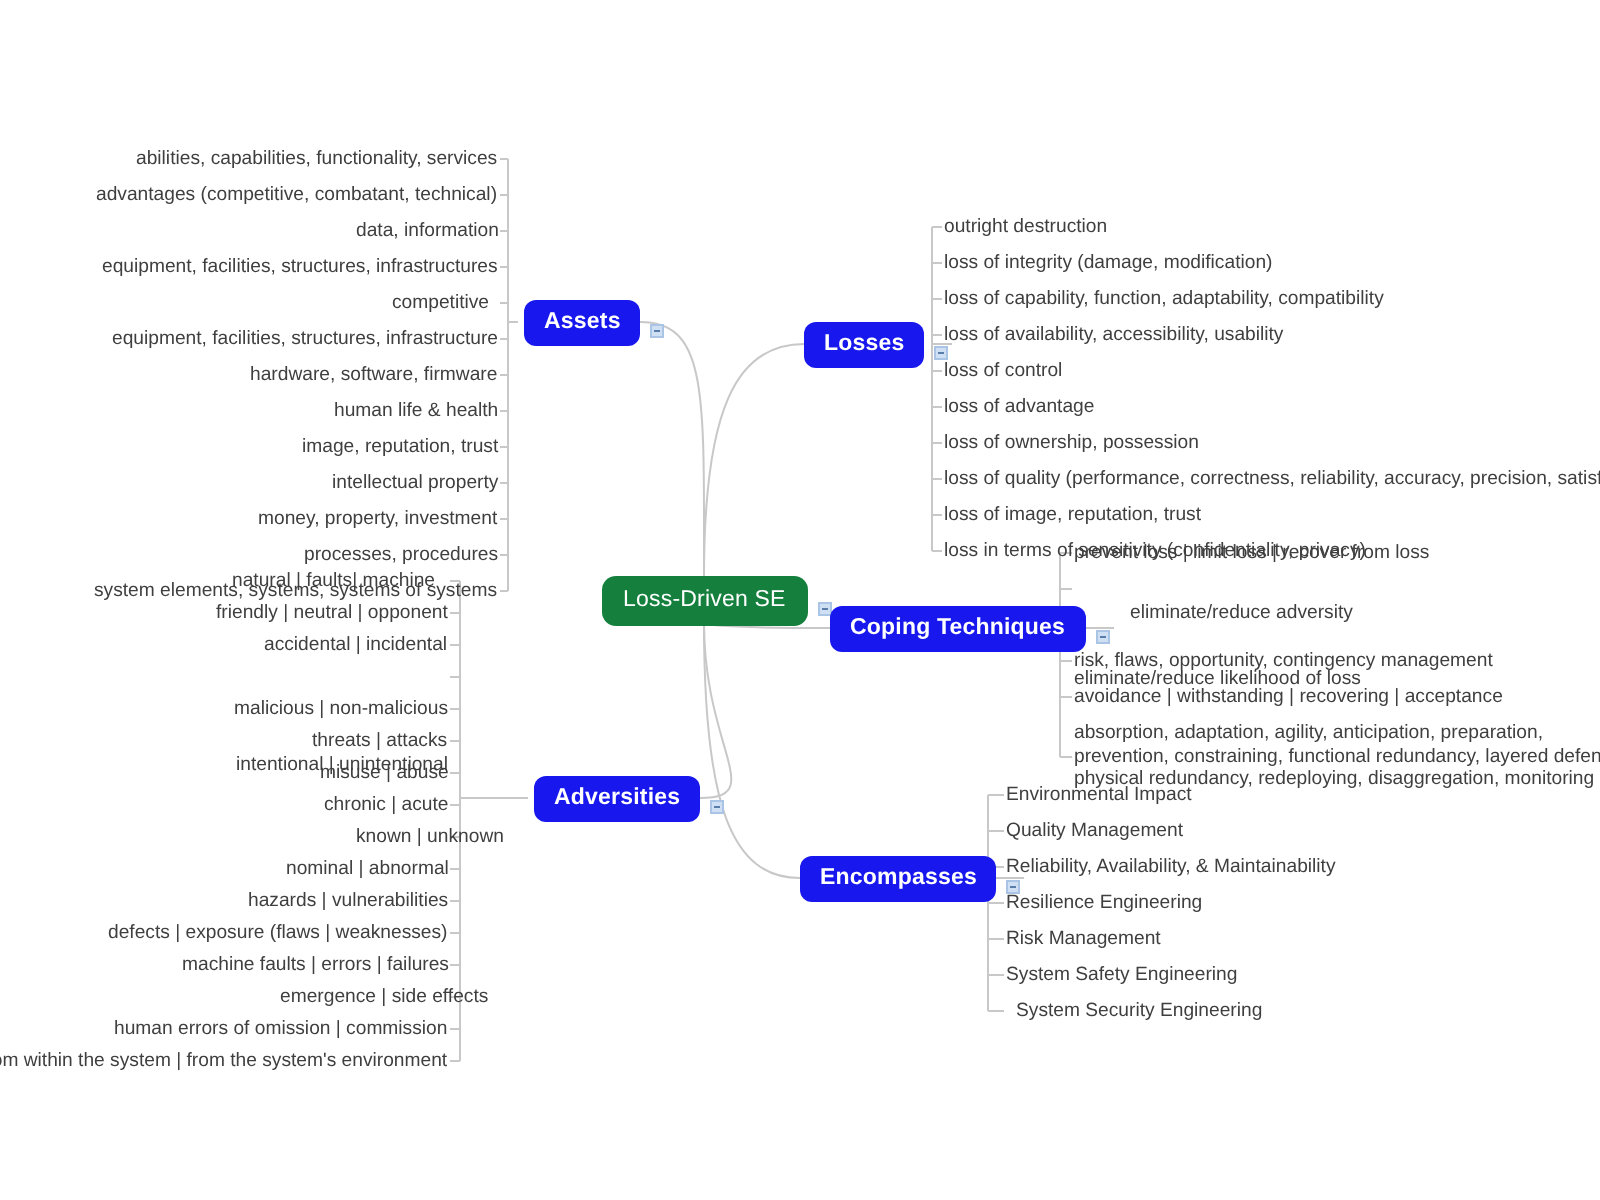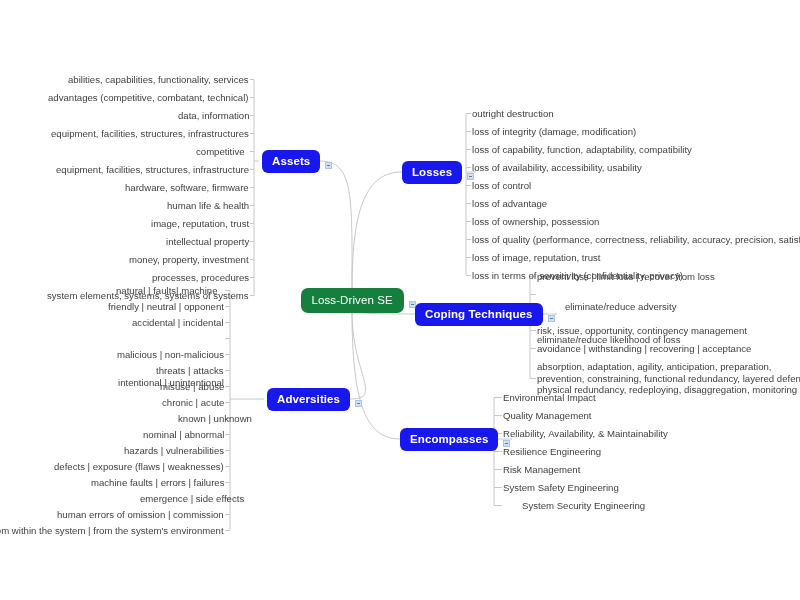--- a/index.html
+++ b/index.html
@@ -189,34 +189,34 @@
       <div class="leaf right" style="top: 198px; left: 472px;">loss of advantage</div>
       <div class="leaf right" style="top: 216px; left: 472px;">loss of ownership, possession</div>
       <div class="leaf right" style="top: 234px; left: 472px;">loss of quality (performance, correctness, reliability, accuracy, precision, satisfaction)</div>
       <div class="leaf right" style="top: 252px; left: 472px;">loss of image, reputation, trust</div>
       <div class="leaf right" style="top: 270px; left: 472px;">loss in terms of sensitivity (confidentiality, privacy)</div>
       <div class="node branch-node" style="left: 415px; top: 302.5px; text-align: right;">Coping Techniques</div>
       <div class="toggle" style="left: 548px; top: 315px;"></div>
       <div class="leaf right" style="top: 271px; left: 537px;">prevent loss | limit loss | recover from loss</div>
       <div class="leaf right" style="top: 301px; left: 537px; margin-left: 28px;">eliminate/reduce adversity</div>
       <div class="leaf right" style="top: 307px; left: 537px; margin-top: 27px;">eliminate/reduce likelihood of loss</div>
-      <div class="leaf right" style="top: 325px; left: 537px;">risk, issue, opportunity, contingency management</div>
+      <div class="leaf right" style="top: 325px; left: 537px;">risk, flaws, opportunity, contingency management</div>
       <div class="leaf right" style="top: 343px; left: 537px;">avoidance | withstanding | recovering | acceptance</div>
       <div class="leaf right multiline" style="top: 361px; left: 537px;">absorption, adaptation, agility, anticipation, preparation,
 prevention, constraining, functional redundancy, layered defense
 physical redundancy, redeploying, disaggregation, monitoring</div>
       <div class="node branch-node" style="left: 400px; top: 427.5px;">Encompasses</div>
       <div class="toggle" style="left: 503px; top: 440px;"></div>
       <div class="leaf right" style="top: 392px; left: 503px;">Environmental Impact</div>
       <div class="leaf right" style="top: 410px; left: 503px;">Quality Management</div>
       <div class="leaf right" style="top: 428px; left: 503px;">Reliability, Availability, &amp; Maintainability</div>
       <div class="leaf right" style="top: 446px; left: 503px;">Resilience Engineering</div>
       <div class="leaf right" style="top: 464px; left: 503px;">Risk Management</div>
       <div class="leaf right" style="top: 482px; left: 503px;">System Safety Engineering</div>
-      <div class="leaf right" style="top: 500px; left: 522px;">System Security Engineering</div>
+      <div class="leaf right" style="top: 500px; left: 508px;">System Security Engineering</div>
       <div class="node branch-node" style="left: 267px; top: 387.5px;">Adversities</div>
       <div class="toggle" style="left: 355px; top: 400px;"></div>
       <div class="leaf left" style="top: 285px; left: 116px;">natural | faults| machine</div>
       <div class="leaf left" style="top: 301px; left: 108px;">friendly | neutral | opponent</div>
       <div class="leaf left" style="top: 317px; left: 132px;">accidental | incidental</div>
       <div class="leaf left" style="top: 333px; left: 118px; margin-top: 44px;">intentional | unintentional</div>
       <div class="leaf left" style="top: 349px; left: 117px;">malicious | non-malicious</div>
       <div class="leaf left" style="top: 365px; left: 156px;">threats | attacks</div>
       <div class="leaf left" style="top: 381px; left: 160px;">misuse | abuse</div>
       <div class="leaf left" style="top: 397px; left: 162px;">chronic | acute</div>

